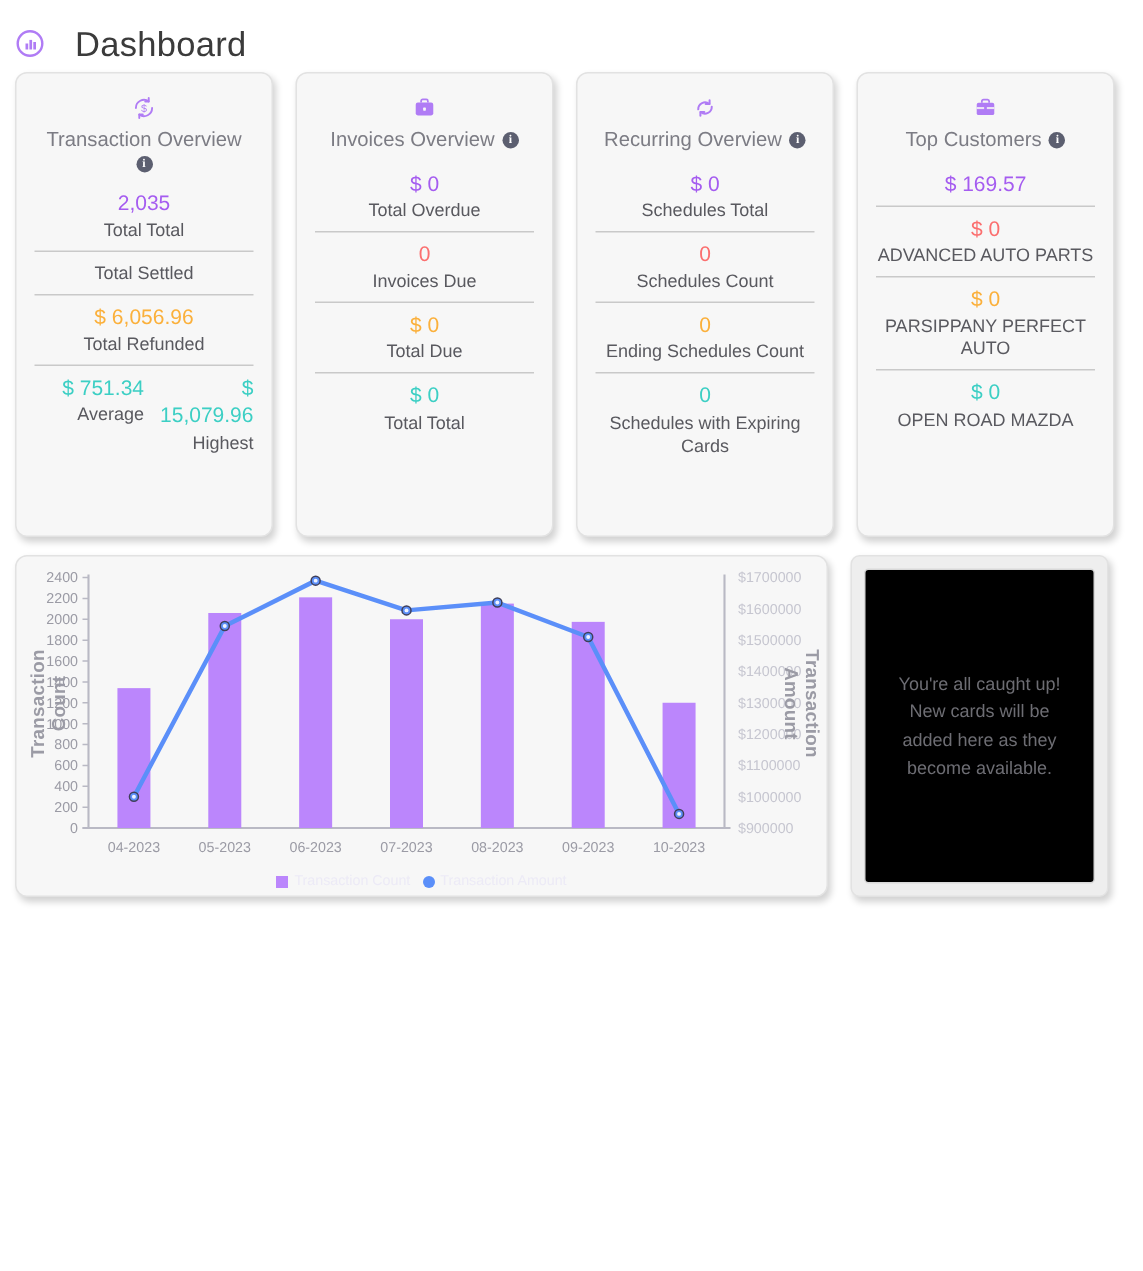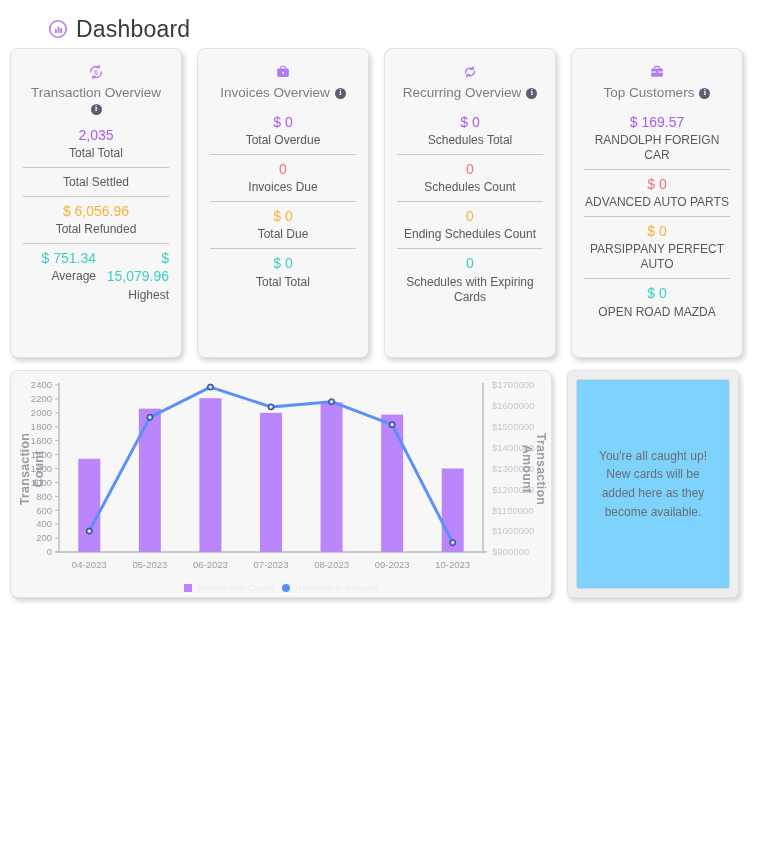--- a/index.html
+++ b/index.html
@@ -6,21 +6,21 @@
   html, body {
     margin: 0; padding: 0;
     width: 762px; height: 847px;
     background: #ffffff;
     font-family: "Liberation Sans", sans-serif;
     overflow: hidden;
   }
   #app { position: relative; width: 762px; height: 847px; background:#fff; }
 
   
-  .header { display:flex; align-items:center; gap:8px; padding: 10px 0 0 10px; height: 48px; margin-left: 38px; }
+  .header { display:flex; align-items:center; gap:20px; padding: 10px 0 0 10px; height: 48px; }
   .header .title { font-size: 23px; color:#3b3b3b; font-weight: 400; letter-spacing: .2px; }
   .hdr-icon { width:20px; height:20px; display:block; }
 
   
   .grid {
     display: grid;
     grid-template-columns: repeat(4, 172px);
     gap: 15px;
     padding: 0 0 0 10px;
   }
@@ -72,21 +72,21 @@
     box-shadow: 2px 3px 5px rgba(0,0,0,.18);
     position:relative; overflow:hidden;
   }
   .empty-card {
     width: 172px; height: 228px;
     background:#eeeeee; border:1px solid #e2e2e2; border-radius:6px;
     box-shadow: 2px 3px 5px rgba(0,0,0,.18);
     padding: 8px; display:flex;
   }
   .empty-inner {
-    flex:1; background:#7dd3fc; border:1px solid #d8d8d8; border-radius:3px;
+    flex:1; background:#000000; border:1px solid #d8d8d8; border-radius:3px;
     display:flex; align-items:center; justify-content:center; text-align:center;
     color:#6d6d73; font-size:12px; line-height:1.55; padding: 0 12px;
   }
   .axis-title {
     position:absolute; font-size:12.5px; color:#9b9ba5; font-weight:700;
     letter-spacing:.2px;
   }
   .legend {
     position:absolute; left:0; right:0; bottom:4px;
     display:flex; align-items:center; justify-content:center; gap:8px;
@@ -228,21 +228,20 @@
           <rect x="9" y="8.6" width="2" height="2.8" rx=".5" fill="#b07cf5"></rect>
         </svg>
       </div>
       <div class="card-title">
         <span>Top Customers</span>
         <span class="info-dot">i</span>
       </div>
       <div class="stats">
         <div class="stat">
           <div class="val c-purple">$ 169.57</div>
-          <div class="lbl">RANDOLPH FOREIGN CAR</div>
         </div>
         <div class="stat">
           <div class="val c-red">$ 0</div>
           <div class="lbl">ADVANCED AUTO PARTS</div>
         </div>
         <div class="stat">
           <div class="val c-orange">$ 0</div>
           <div class="lbl">PARSIPPANY PERFECT AUTO</div>
         </div>
         <div class="stat">

